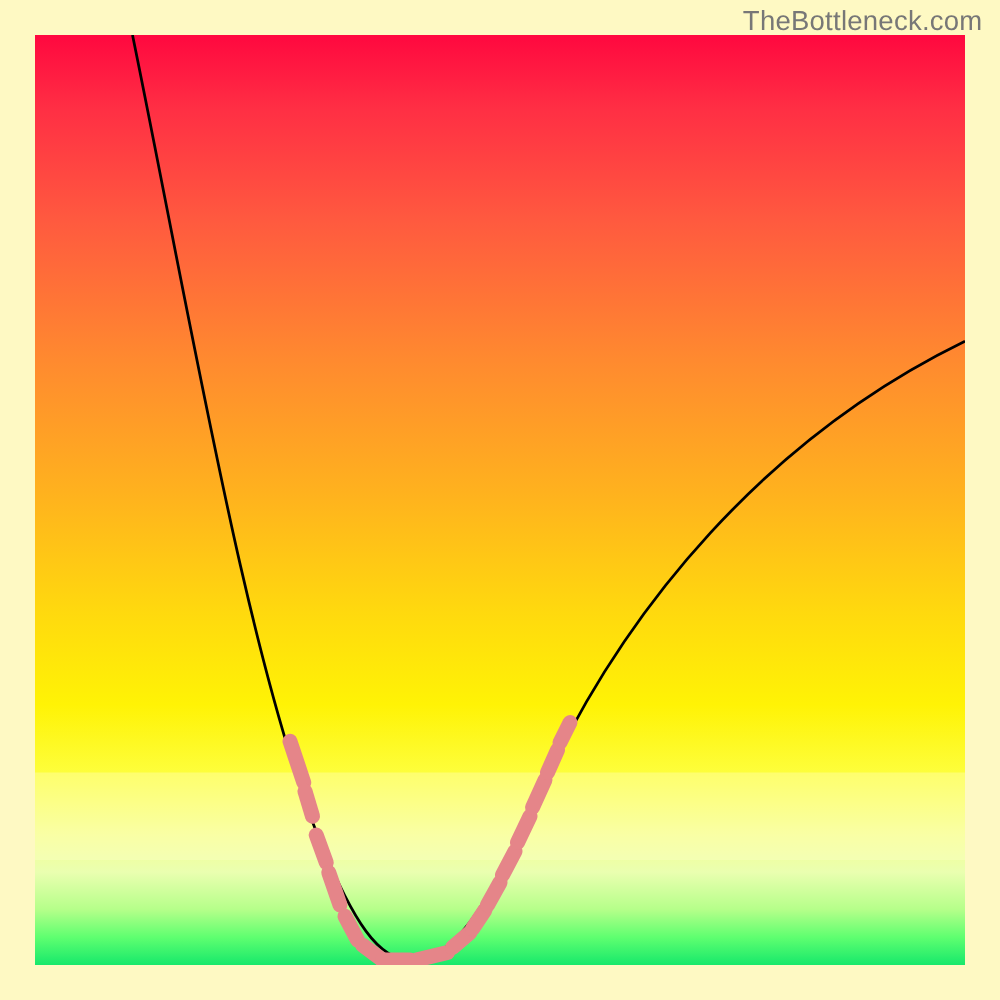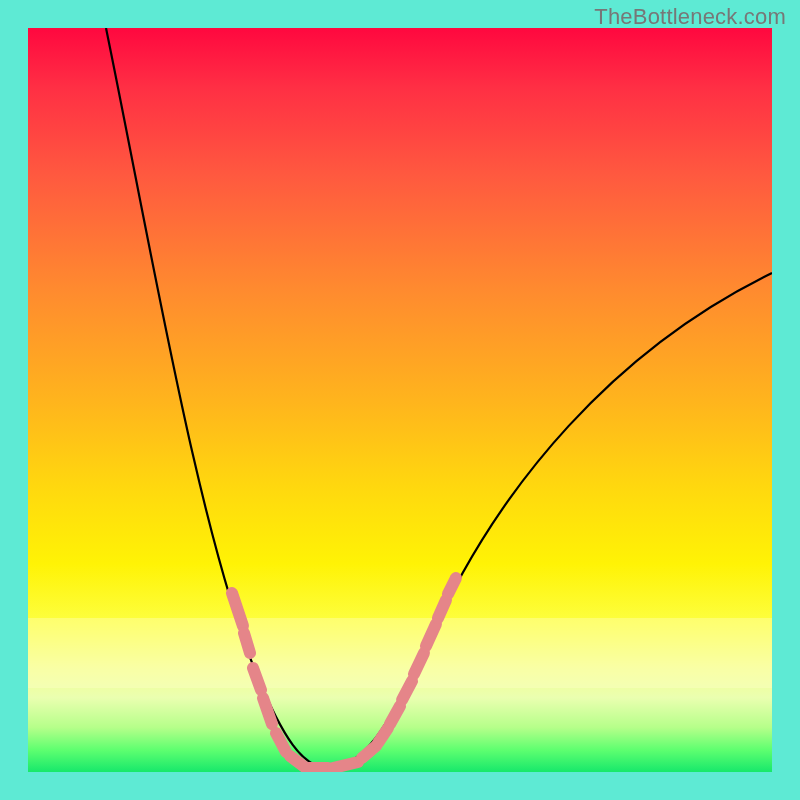--- a/index.html
+++ b/index.html
@@ -6,21 +6,21 @@
     margin: 0;
     padding: 0;
     width: 800px;
     height: 800px;
     overflow: hidden;
     font-family: Arial, Helvetica, sans-serif;
   }
   .frame {
     width: 800px;
     height: 800px;
-    background: #5eead4;
+    background: #fef9c3;
     position: relative;
   }
   .watermark {
     position: absolute;
     top: 4px;
     right: 14px;
     color: #777;
     font-size: 22px;
     font-weight: 500;
     letter-spacing: 0.2px;

